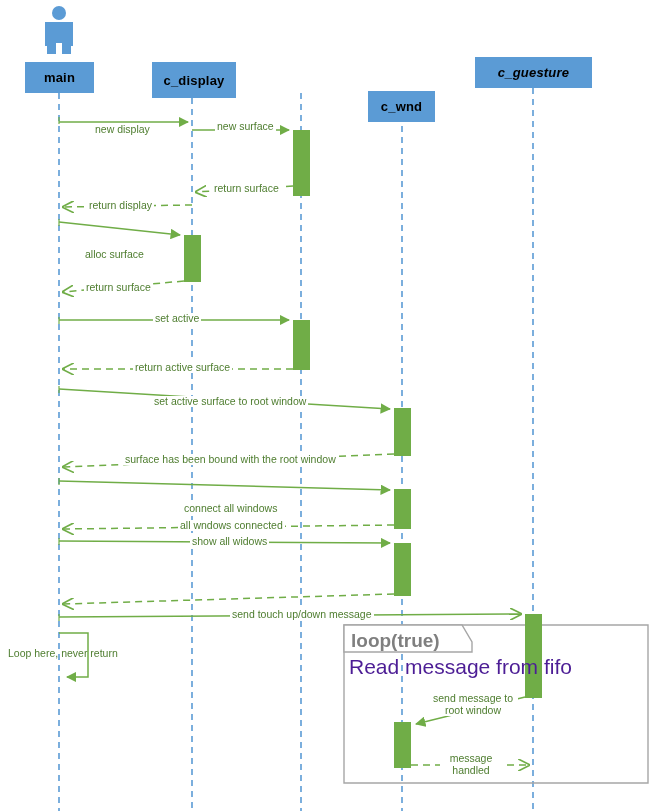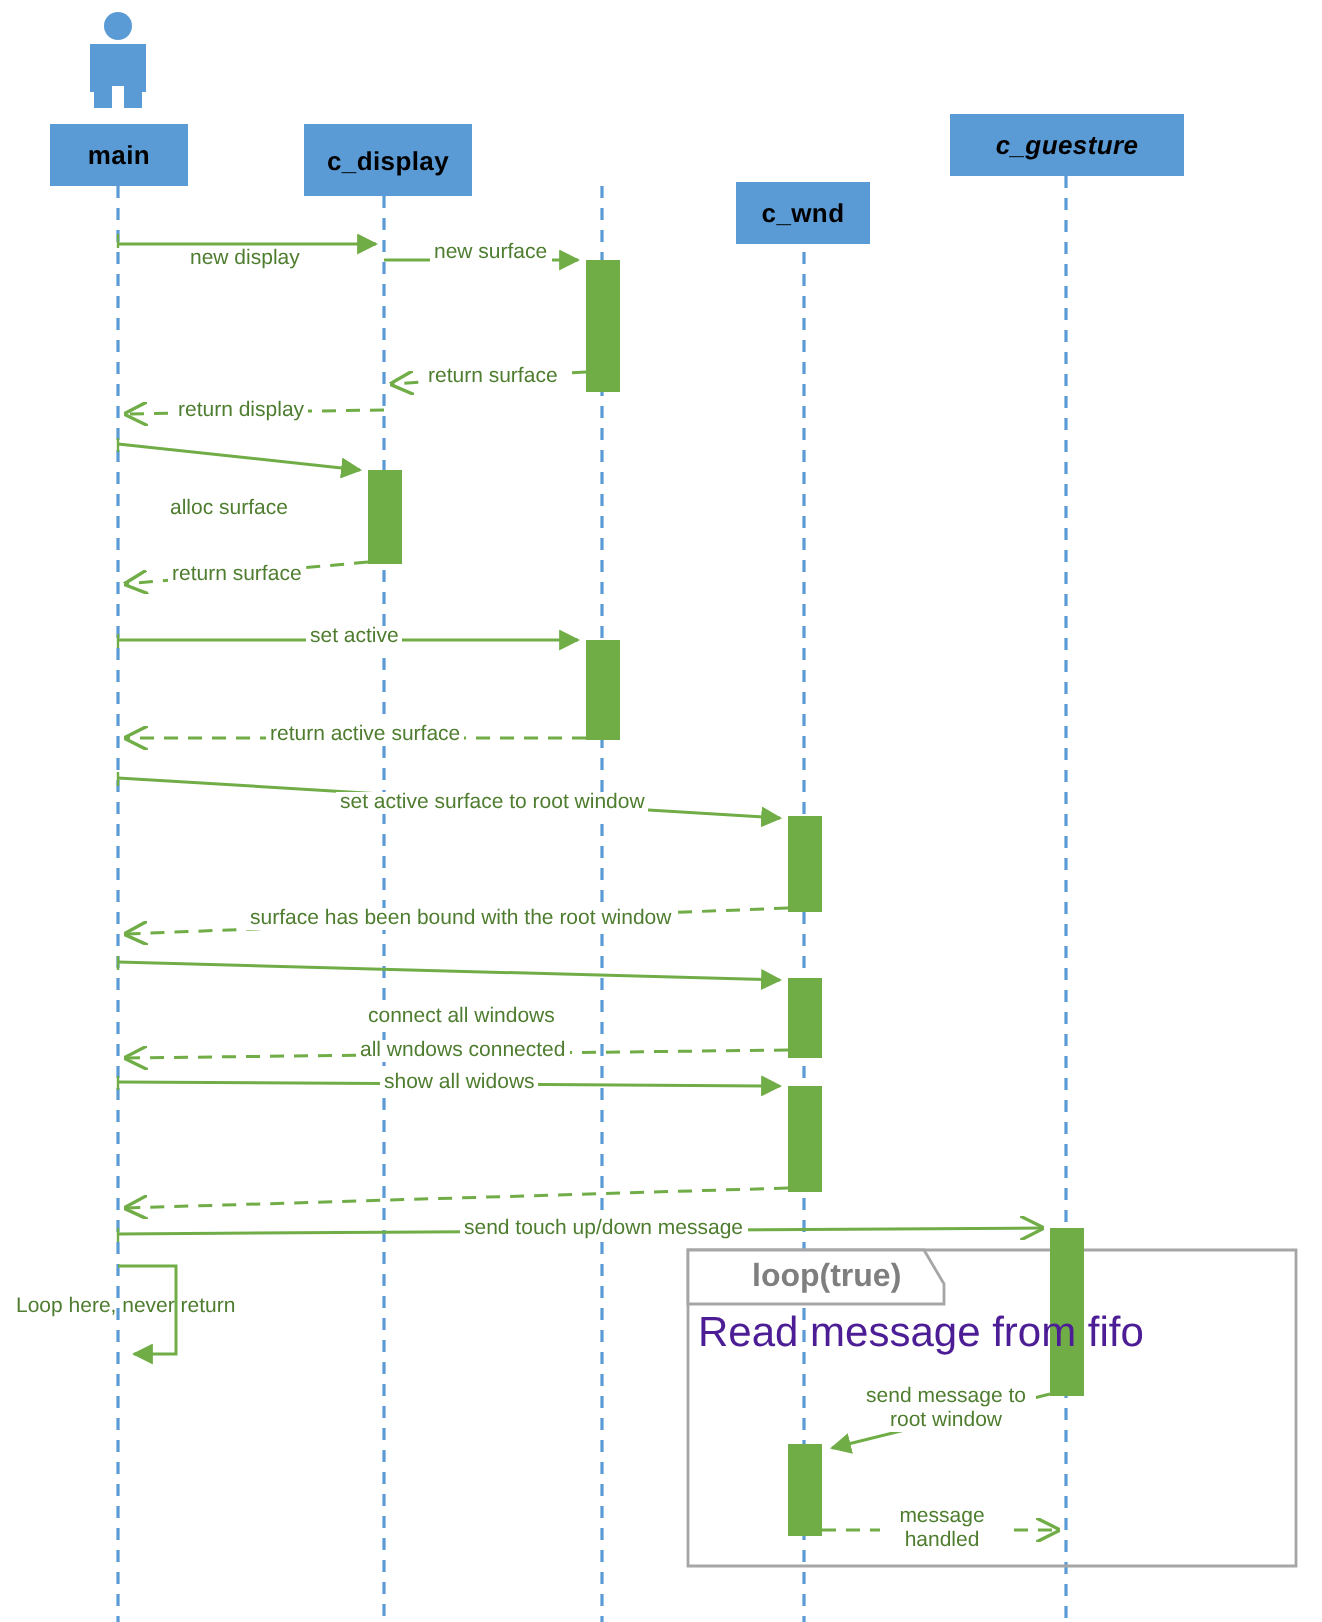--- a/index.html
+++ b/index.html
@@ -48,23 +48,22 @@
   }
   .msg-label.two-line {
     white-space: normal;
     text-align: center;
     line-height: 12px;
   }
   .frag-label {
     position: absolute;
     color: #7f7f7f;
     font-weight: bold;
-    font-size: 16px;
-    white-space: nowrap;
-    margin-left: 25px;
+    font-size: 19px;
+    white-space: nowrap;
   }
   .frag-body-text {
     position: absolute;
     color: #4c1d95;
     font-size: 21px;
     white-space: nowrap;
   }
   .note-label {
     position: absolute;
     color: #4e7d2f;
@@ -191,21 +190,21 @@
   <div class="msg-label" style="left:87px;  top:200px;">return display</div>
 
   <div class="msg-label" style="left:83px;  top:221px;margin-top:28px;">alloc surface</div>
 
   <div class="msg-label" style="left:84px;  top:282px;">return surface</div>
 
   <div class="msg-label" style="left:153px; top:313px;">set active</div>
 
   <div class="msg-label" style="left:133px; top:362px;">return active surface</div>
 
-  <div class="msg-label" style="left:152px; top:396px;margin-left:16px;">set active surface to root window</div>
+  <div class="msg-label" style="left:152px; top:396px;">set active surface to root window</div>
 
   <div class="msg-label" style="left:123px; top:454px;">surface has been bound with the root window</div>
 
   <div class="msg-label" style="left:182px; top:503px;">connect all windows</div>
 
   <div class="msg-label" style="left:178px; top:520px;">all wndows connected</div>
 
   <div class="msg-label" style="left:190px; top:536px;">show all widows</div>
 
   <div class="msg-label" style="left:230px; top:609px;">send touch up/down message</div>

